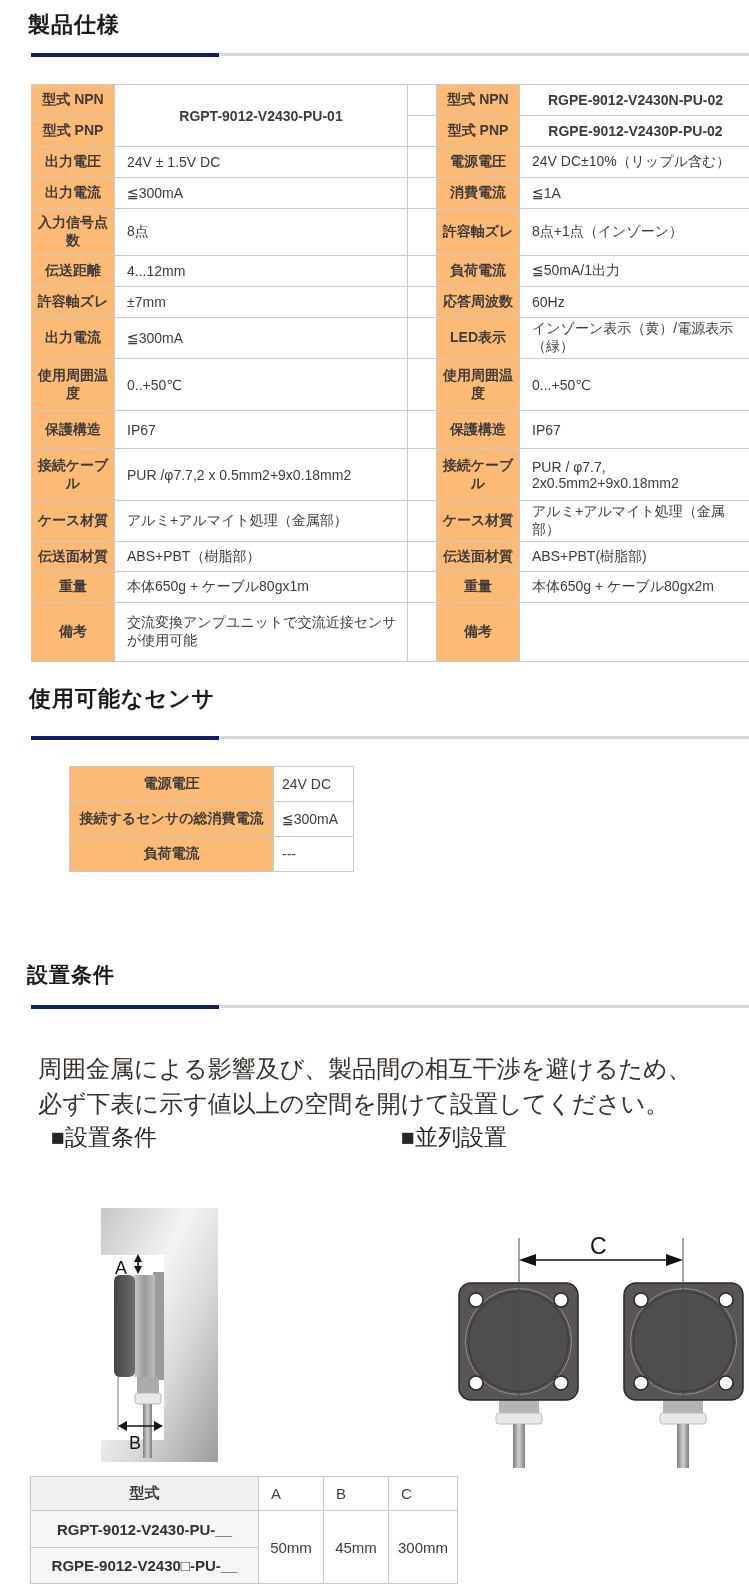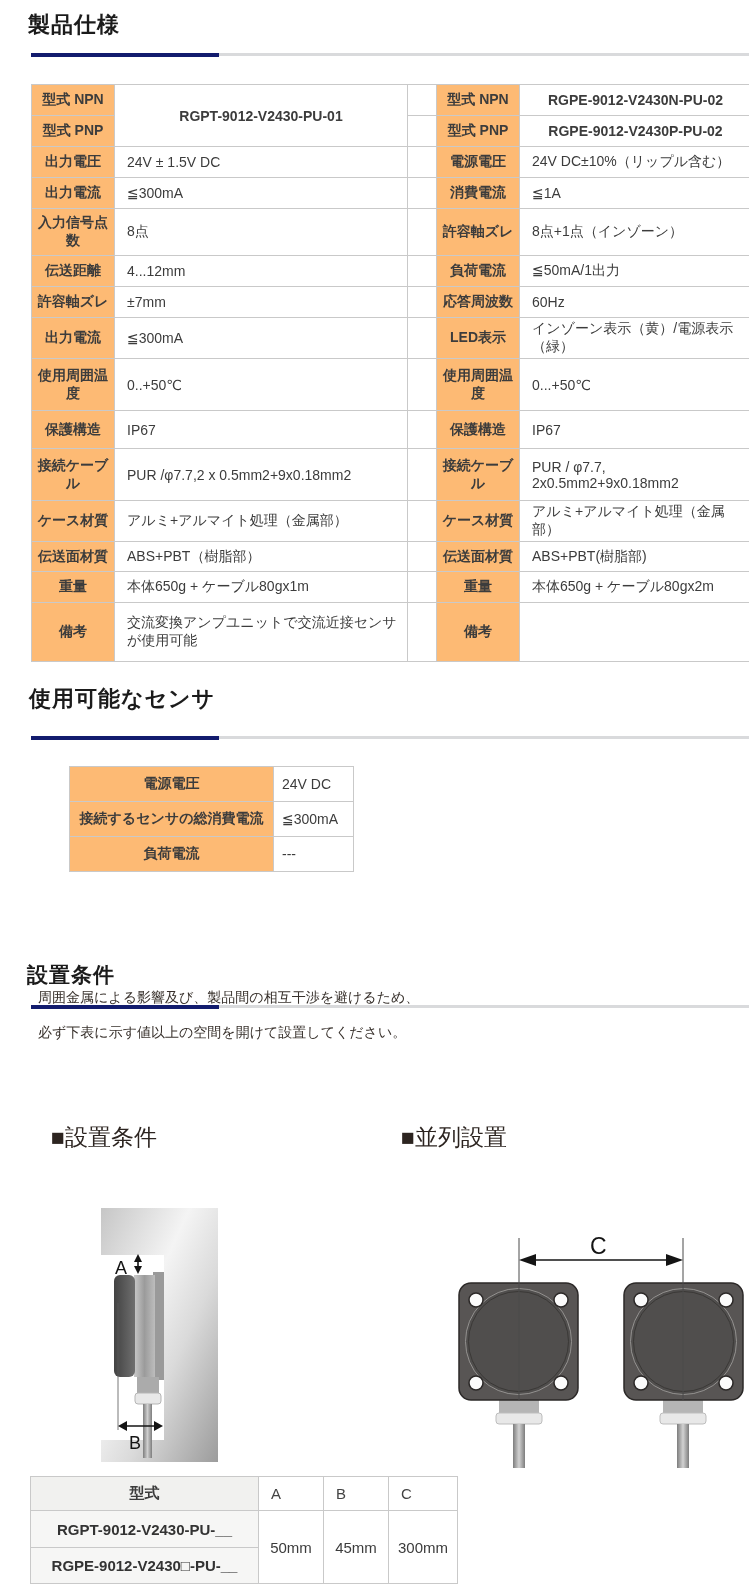--- a/index.html
+++ b/index.html
@@ -22,22 +22,22 @@
 
   #spec-table{position:absolute;left:15px;top:84px;width:720px;}
   #spec-table col.c1{width:83px;} #spec-table col.c2{width:293px;}
   #spec-table col.c3{width:29px;} #spec-table col.c4{width:83px;}
   #spec-table col.c5{width:232px;}
 
   #sensor-table{position:absolute;left:53px;top:766px;width:284px;}
   #sensor-table col.c1{width:204px;} #sensor-table col.c2{width:80px;}
   #sensor-table td.val{padding-left:8px;}
 
-  #note{position:absolute;left:22px;top:980px;font-family:"Liberation Serif","DejaVu Serif",serif;
-        font-size:14px;line-height:35px;color:#37302b;}
+  #note{position:absolute;left:22px;top:1052px;font-family:"Liberation Serif","DejaVu Serif",serif;
+        font-size:24px;line-height:35px;color:#37302b;}
   .subhead{position:absolute;top:1122px;font-family:"Liberation Serif","DejaVu Serif",serif;
         font-size:23px;color:#2c2420;}
   #subhead-left{left:35px;} #subhead-right{left:385px;}
 
   #dim-table{position:absolute;left:14px;top:1476px;width:427px;}
   #dim-table col.c1{width:228px;} #dim-table col.c2{width:65px;}
   #dim-table col.c3{width:65px;} #dim-table col.c4{width:69px;}
   #dim-table th.model-head{background:#f1f1ef;font-weight:bold;text-align:center;font-size:15px;}
   #dim-table th.abc-head{background:#ffffff;font-weight:normal;text-align:left;padding-left:12px;font-size:15px;color:#444;}
   #dim-table td.model-cell{background:#f6f6f5;font-weight:bold;text-align:center;font-size:15px;color:#333;}

